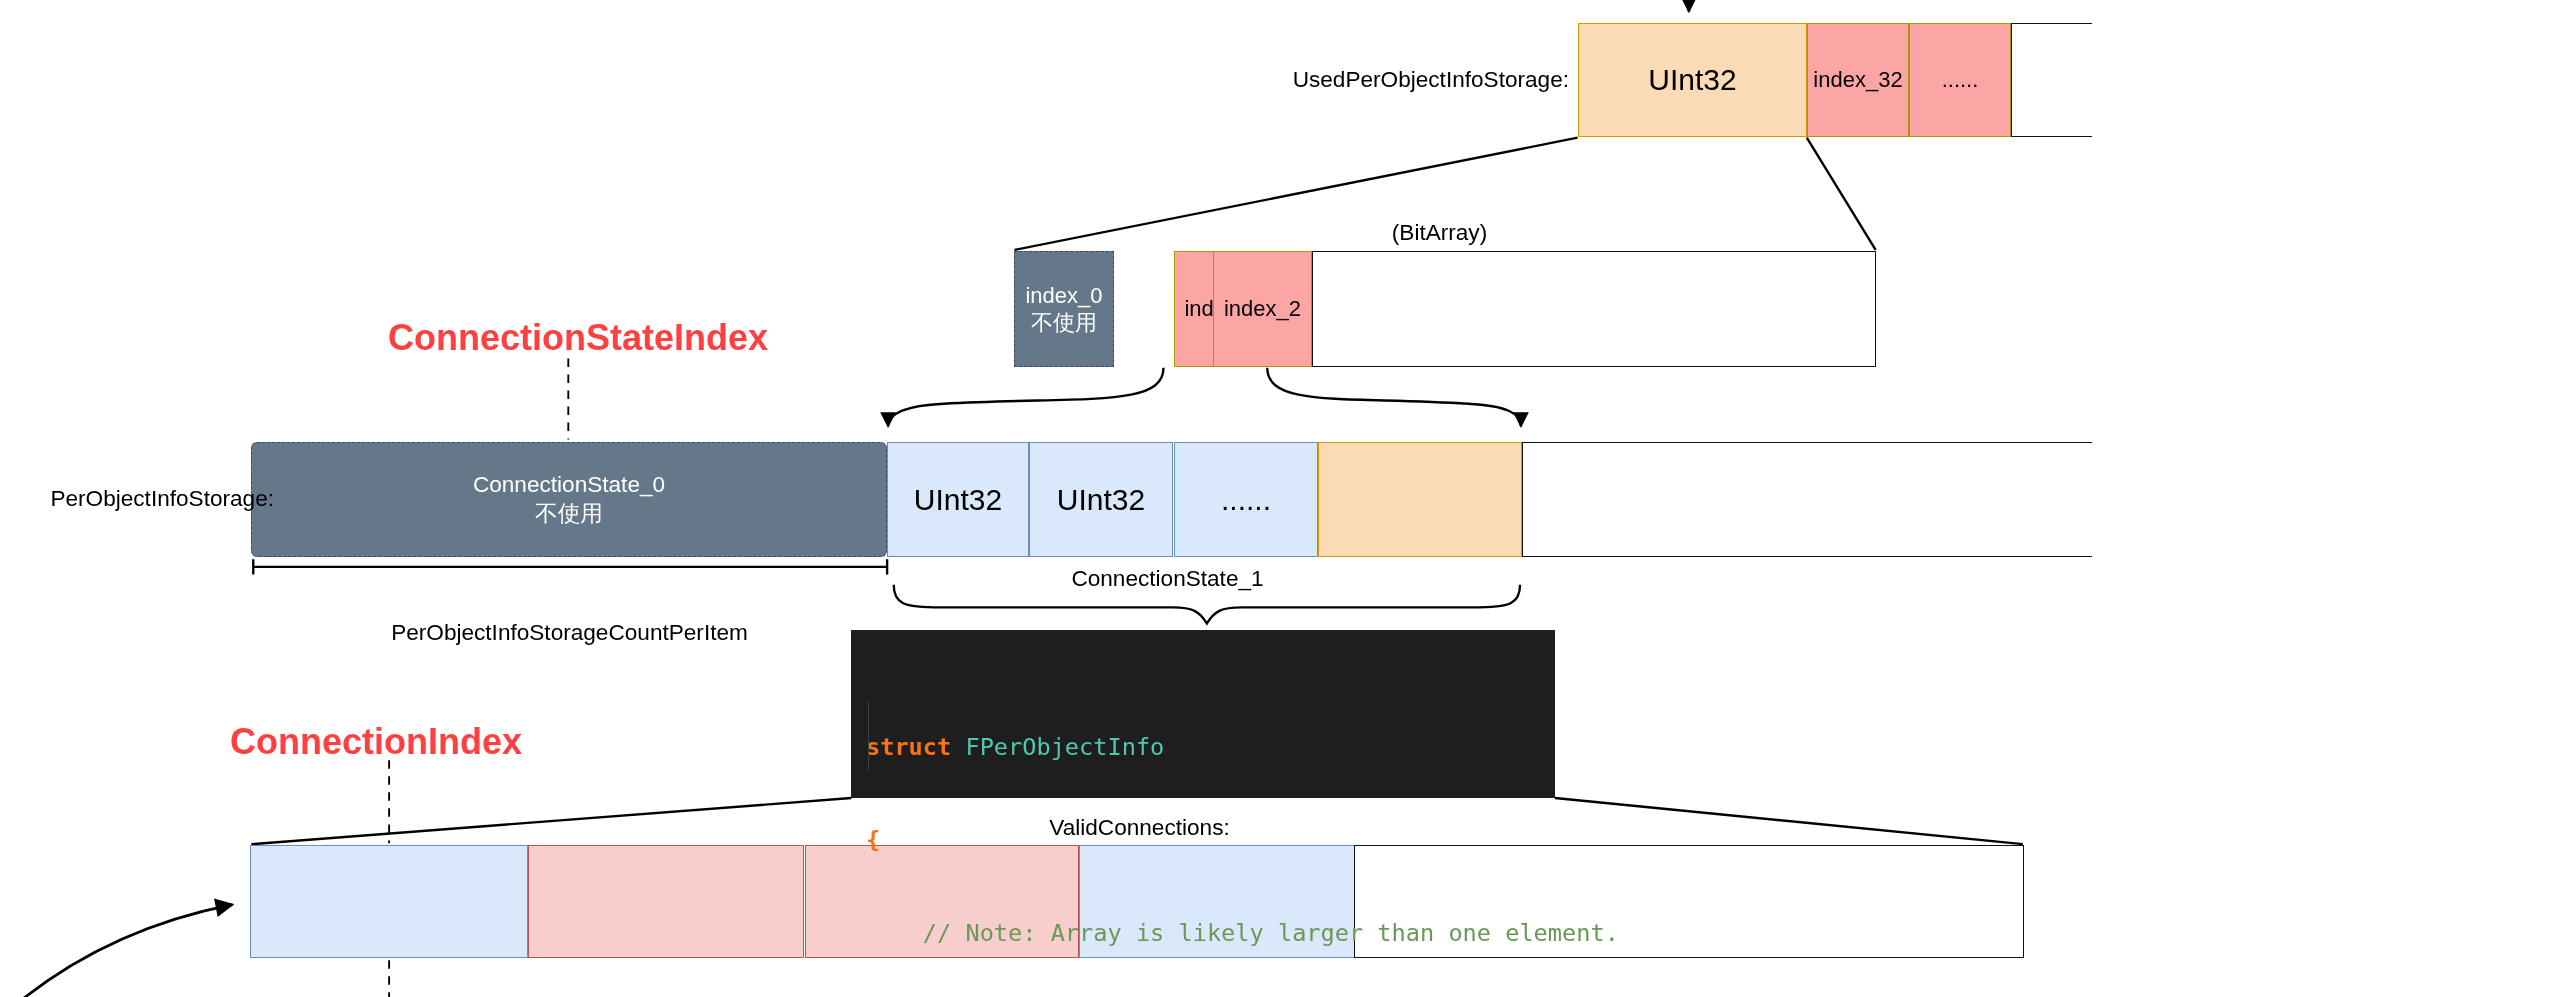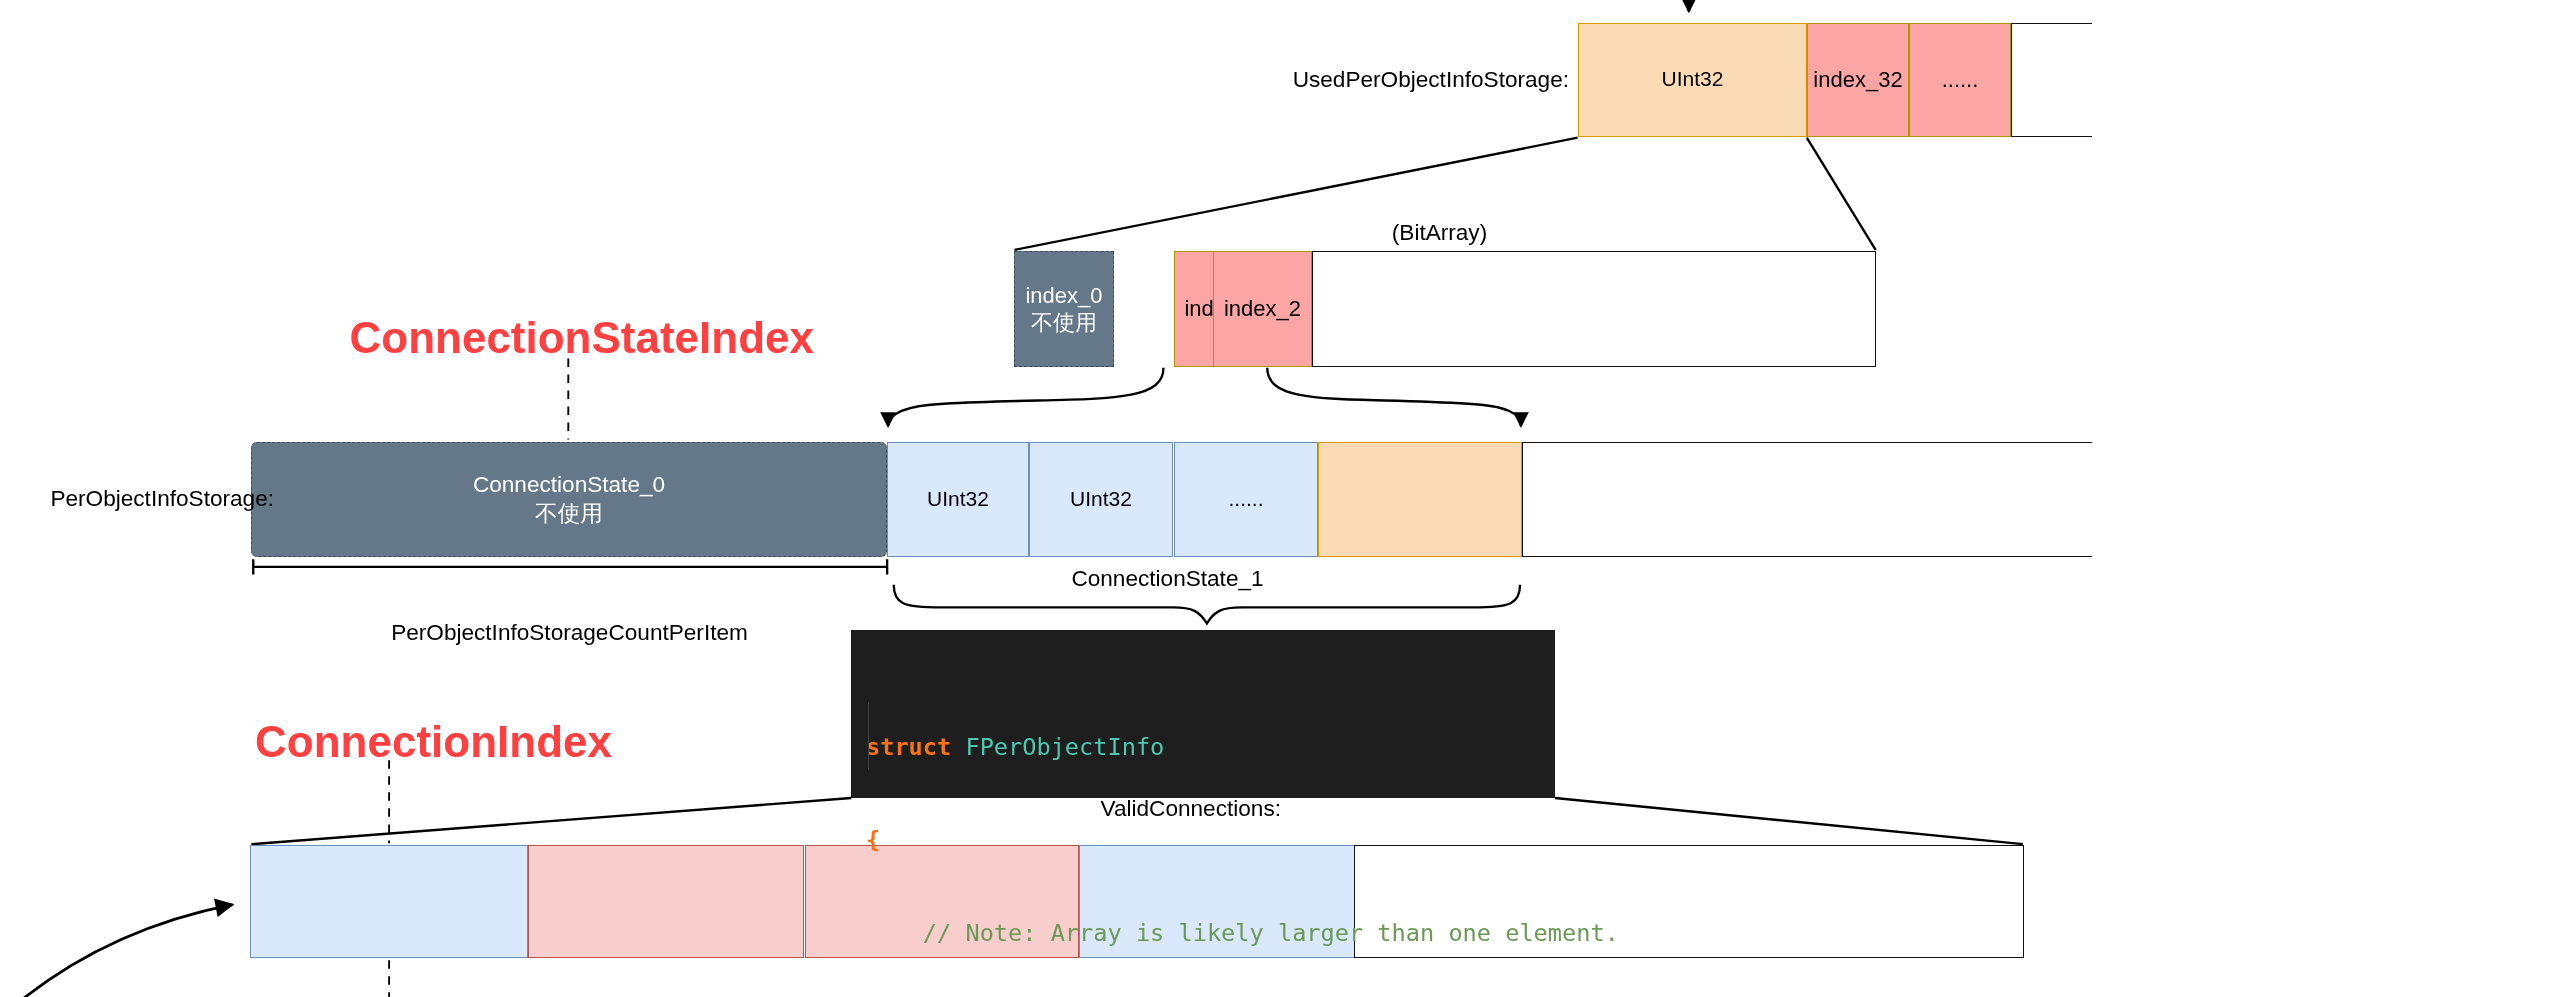--- a/index.html
+++ b/index.html
@@ -9,37 +9,37 @@
     background:#ffffff;
     font-family:"Liberation Sans", sans-serif;
     overflow:hidden;
   }
   svg.connectors{position:absolute;left:0;top:0;z-index:1;}
   .cell{
     position:absolute;
     box-sizing:border-box;
     display:flex;flex-direction:column;
     align-items:center;justify-content:center;
-    font-size:21px;color:#000;text-align:center;
+    font-size:30px;color:#000;text-align:center;
     z-index:2;line-height:1.25;
   }
   .cell.orange{background:#FADBB5;border:1.9px solid #D79B00;}
   .cell.yellow{background:#fca5a5;border:1.9px solid #AD9700;font-size:22px;}
   .cell.gray{background:#64788A;border:1.9px dashed #3A4B5C;color:#ffffff;font-size:22px;}
   .cell.blue{background:#DAE8FC;border:1.9px solid #6C8EBF;}
   .cell.red{background:#F8CECC;border:1.9px solid #B85450;}
   .cell.white{background:#ffffff;border:1.9px solid #111111;}
   .lbl{
     position:absolute;z-index:3;
     font-size:22.6px;color:#000;line-height:28px;
   }
   .lbl.center{text-align:center;}
   .lbl.right{text-align:right;}
   .lbl.redbig{
-    font-size:44px;font-weight:bold;color:#FF4040;line-height:42px;text-align:right;
+    font-size:36px;font-weight:bold;color:#FF4040;line-height:42px;
   }
   .codeblock{
     position:absolute;z-index:4;
     left:851px;top:630px;width:704px;height:168px;
     background:#1E1E1E;box-sizing:border-box;
     padding:9.4px 0 0 15px;
     font-family:"DejaVu Sans Mono", monospace;
     font-size:23.6px;line-height:31px;
     white-space:pre;
   }
@@ -151,21 +151,21 @@
     <div class="indent-guide"></div>
     <div class="codeline"><span class="tok-kw">struct</span><span class="tok-type">FPerObjectInfo</span></div>
     <div class="codeline"><span class="tok-kw">{</span></div>
     <div class="codeline indent"><span class="tok-comment">// Note: Array is likely larger than one element.</span></div>
     
     
   </div>
 
   <div class="lbl redbig center" style="left:140px;top:721px;width:472px;">ConnectionIndex</div>
 
-  <div class="lbl center" style="left:998px;top:795px;width:283px;text-align:right;">ValidConnections:</div>
+  <div class="lbl center" style="left:998px;top:814px;width:283px;">ValidConnections:</div>
 
   <div class="cell blue" style="left:250px;top:845px;width:278px;height:113px;">
     <span></span>
   </div>
   <div class="cell red" style="left:528px;top:845px;width:276px;height:113px;">
     <span></span>
   </div>
   <div class="cell red" style="left:805px;top:845px;width:274px;height:113px;">
     <span></span>
   </div>

